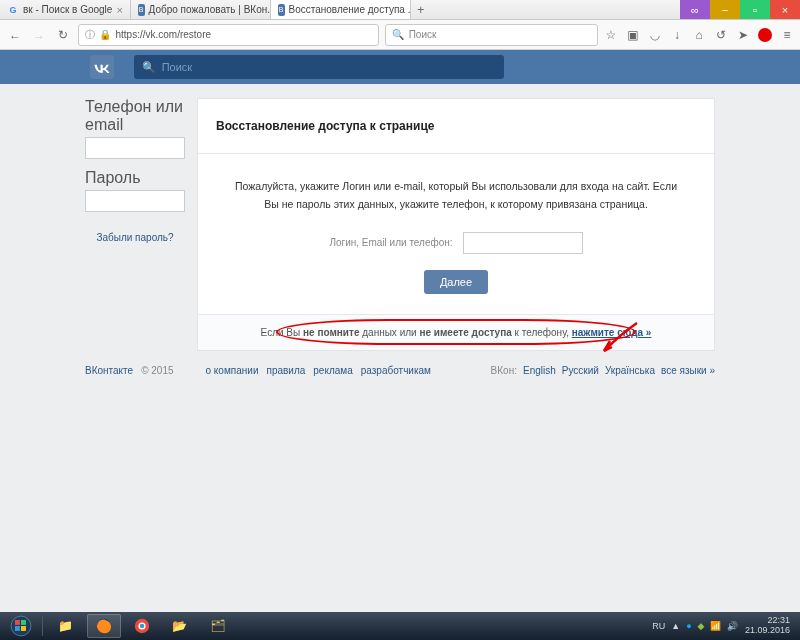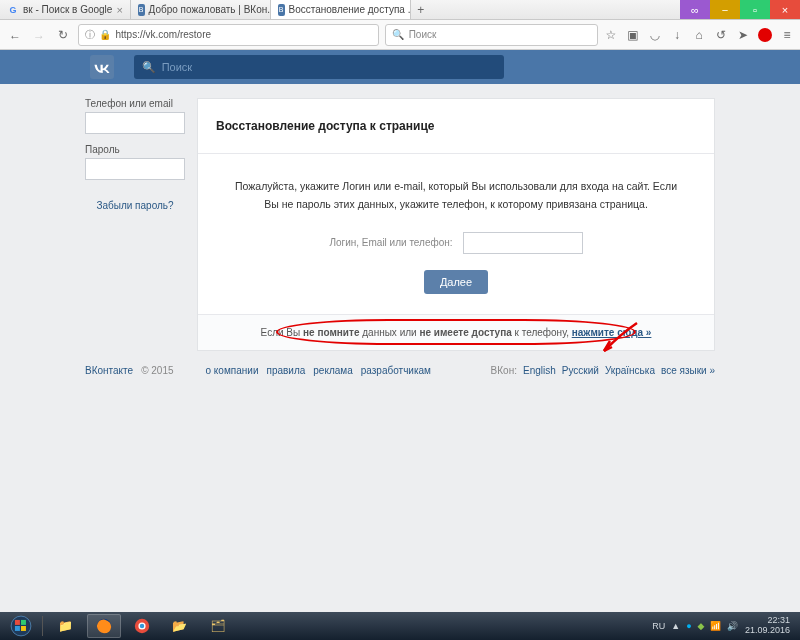--- a/index.html
+++ b/index.html
@@ -31,21 +31,21 @@
 
 
 .vkheader { height: 34px; background:#4a76a8; display:flex; align-items:center; padding:0 0 0 90px; gap:20px; }
 .vklogo { width:24px; height:24px; background:#5a7fa9; border-radius:3px; display:flex; align-items:center; justify-content:center; color:#fff; font-weight:bold; font-size:14px; }
 .vksearch { width:370px; height:24px; background:#224b7a; border-radius:3px; display:flex; align-items:center; padding:0 8px; color:#7a9cc0; font-size:11px; gap:6px; }
 
 
 .vkbg { background:#edeef0; height: calc(640px - 20px - 30px - 34px - 28px); padding-top:14px; }
 .vkwrap { width: 630px; margin: 0 auto; display:flex; gap:12px; }
 .sidecol { width:100px; }
-.sidelabel { font-size:10px; color:#555; margin-bottom:3px; display:block; }
+.sidelabel { font-size:16px; color:#555; margin-bottom:3px; display:block; }
 .sideinput { width:100%; height:22px; border:1px solid #c9cdd3; background:#fff; margin-bottom:10px; }
 .loginbtn { width:100%; height:24px; background:#5c80aa; color:#fff; border:none; font-size:11px; border-radius:2px; }
 .forgot { text-align:center; margin-top:10px; font-size:10px; color:#2a5885; }
 
 .maincol { flex:1; background:#fff; border:1px solid #e1e3e6; }
 .maintitle { padding:20px 18px; border-bottom:1px solid #e7e8ec; font-size:12px; color:#222; font-weight:bold; }
 .mainbody { padding: 24px 28px 20px; text-align:center; }
 .instr { font-size:10.5px; color:#333; line-height:1.7; margin-bottom:18px; }
 .formrow { display:flex; align-items:center; justify-content:center; gap:10px; margin-bottom:16px; }
 .formlabel { font-size:10px; color:#888; }

